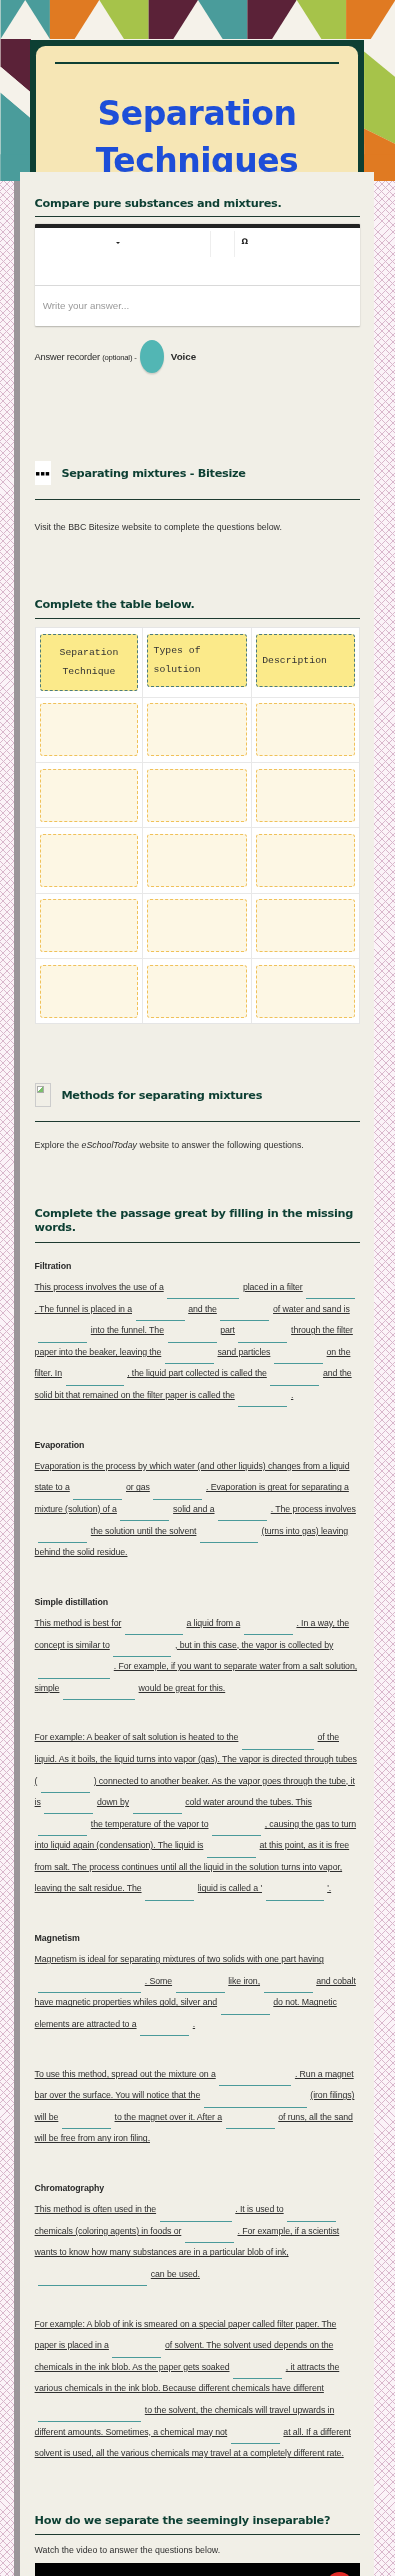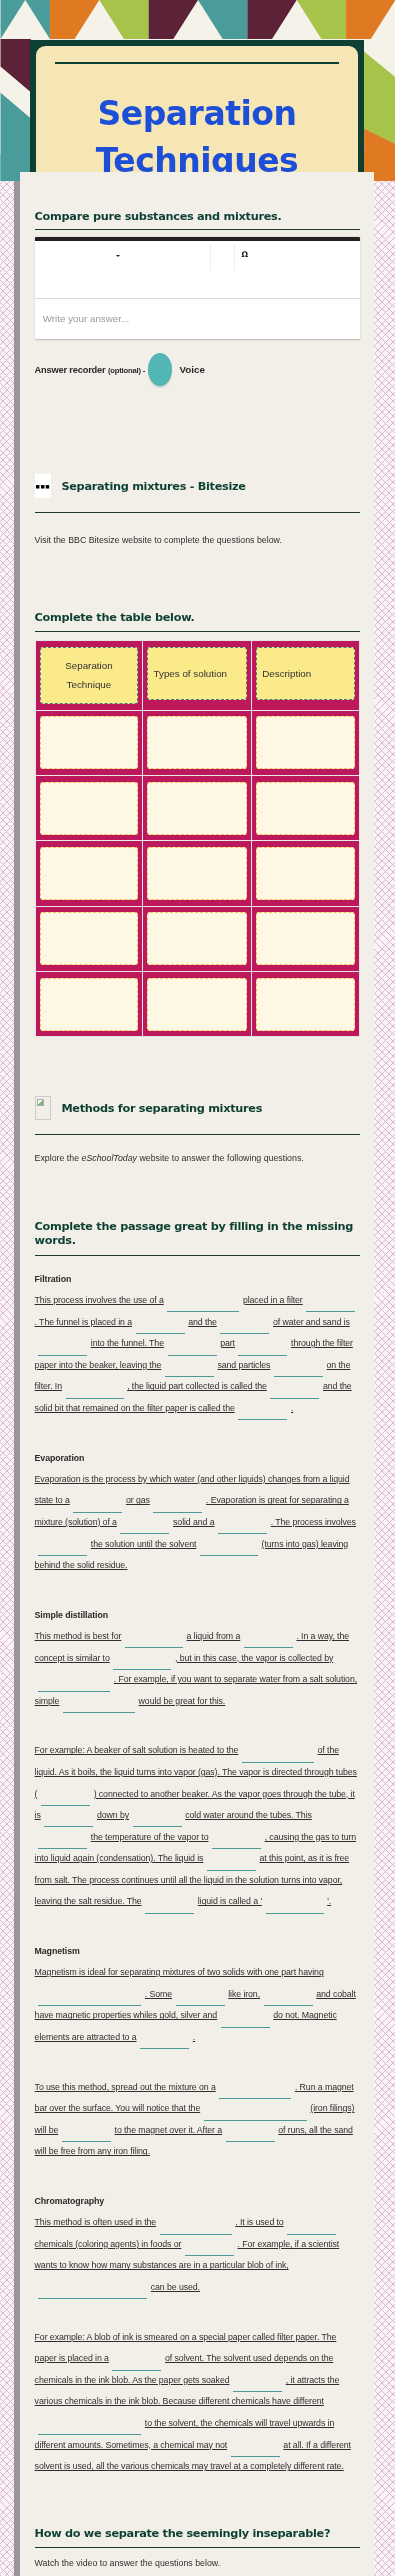--- a/index.html
+++ b/index.html
@@ -68,40 +68,40 @@
   .tool-sep1 { position: absolute; left: 175px; top: 2.6px; width: 0.5px; height: 26px; background: #eee; }
   .tool-sep2 { position: absolute; left: 199px; top: 2.6px; width: 0.5px; height: 26px; background: #eee; }
   .omega { position: absolute; left: 207px; top: 9.3px; font-family: "DejaVu Sans", sans-serif; font-size: 7.7px; font-weight: bold; color: #222; }
   .answer-input {
     display: block; width: 100%; height: 40px; border: 0; outline: none; background: transparent;
     padding: 0 8.2px; font-size: 9.8px; color: #333; font-family: "Liberation Sans", sans-serif;
   }
   .answer-input::placeholder { color: #9a9a9a; }
 
   .recorder { display: flex; align-items: center; margin-top: 14.4px; height: 33px; }
-  .recorder-label { font-weight: bold; font-size: 9.3px; color: #2a2a2a; letter-spacing: -0.2px; }
+  .recorder-label { font-weight: normal; font-size: 9.3px; color: #2a2a2a; letter-spacing: -0.2px; }
   .recorder-label small { font-size: 7.7px; }
   .rec-btn {
     width: 24px; height: 33px; border-radius: 50%; background: #52b6b4; margin: 0 7.2px 0 3.1px;
     box-shadow: 0 1.5px 1.5px rgba(0,0,0,.15); cursor: pointer;
   }
   .rec-voice { font-weight: bold; font-size: 9.8px; color: #2a2a2a; }
 
   .link-head { display: flex; align-items: center; }
   .link-thumb {
     width: 16.5px; height: 24px; background: #fff; margin-right: 10.3px;
     display: flex; align-items: center; justify-content: center;
     font-size: 7.2px; font-weight: bold; letter-spacing: 0.5px; color: #000;
   }
   .link-thumb.broken { border: 0.5px solid #ccc; background: transparent; align-items: flex-start; justify-content: flex-start; padding: 1.5px; }
   .broken-img { width: 7.2px; height: 7.2px; border: 0.5px solid #aaa; background: linear-gradient(135deg, #fff 50%, #7bbf6a 50%); }
   .link-title { font-family: "DejaVu Sans", sans-serif; font-weight: bold; font-size: 11.3px; color: #0d3f33; letter-spacing: -0.3px; }
 
   
-  .grid-table { border: 0.5px solid #e5e5e5; background: #be185d; margin-top: 8.2px; }
+  .grid-table { border: 0.5px solid #e5e5e5; background: #ffffff; margin-top: 8.2px; font-family: Liberation Mono, monospace; }
   .grid-row { display: flex; border-bottom: 0.5px solid #e8e8e8; }
   .grid-row:last-child { border-bottom: 0; }
   .grid-cell { padding: 5.7px 4.1px; border-right: 0.5px solid #e8e8e8; }
   .grid-cell:nth-child(1) { width: 108px; }
   .grid-cell:nth-child(2) { width: 109px; }
   .grid-cell:nth-child(3) { width: 107px; border-right: 0; }
   .hdr-box {
     height: 57px; border: 1px dashed #4b7b7a; background: #fbea8a; border-radius: 3.1px;
     display: flex; align-items: center; font-size: 9.8px; line-height: 19.6px; color: #333;
     padding: 0 5.2px;
@@ -191,21 +191,21 @@
         <div>Techniques</div>
       </div>
 
     </div>
   </div>
 </div>
 
 <div class="sheet-shadow"></div>
 <div class="sheet">
 
-  <div class="section" style="padding-top:38px;">
+  <div class="section" style="padding-top:25px;">
     <div class="h-title">Compare pure substances and mixtures.</div>
     <div class="h-rule"></div>
     <div class="editor" style="margin-top:7.7px;">
       <div class="editor-bar"></div>
       <div class="editor-tools">
         <span class="caret-down"></span>
         <span class="tool-sep1"></span>
         <span class="tool-sep2"></span>
         <span class="omega">Ω</span>
       </div>

